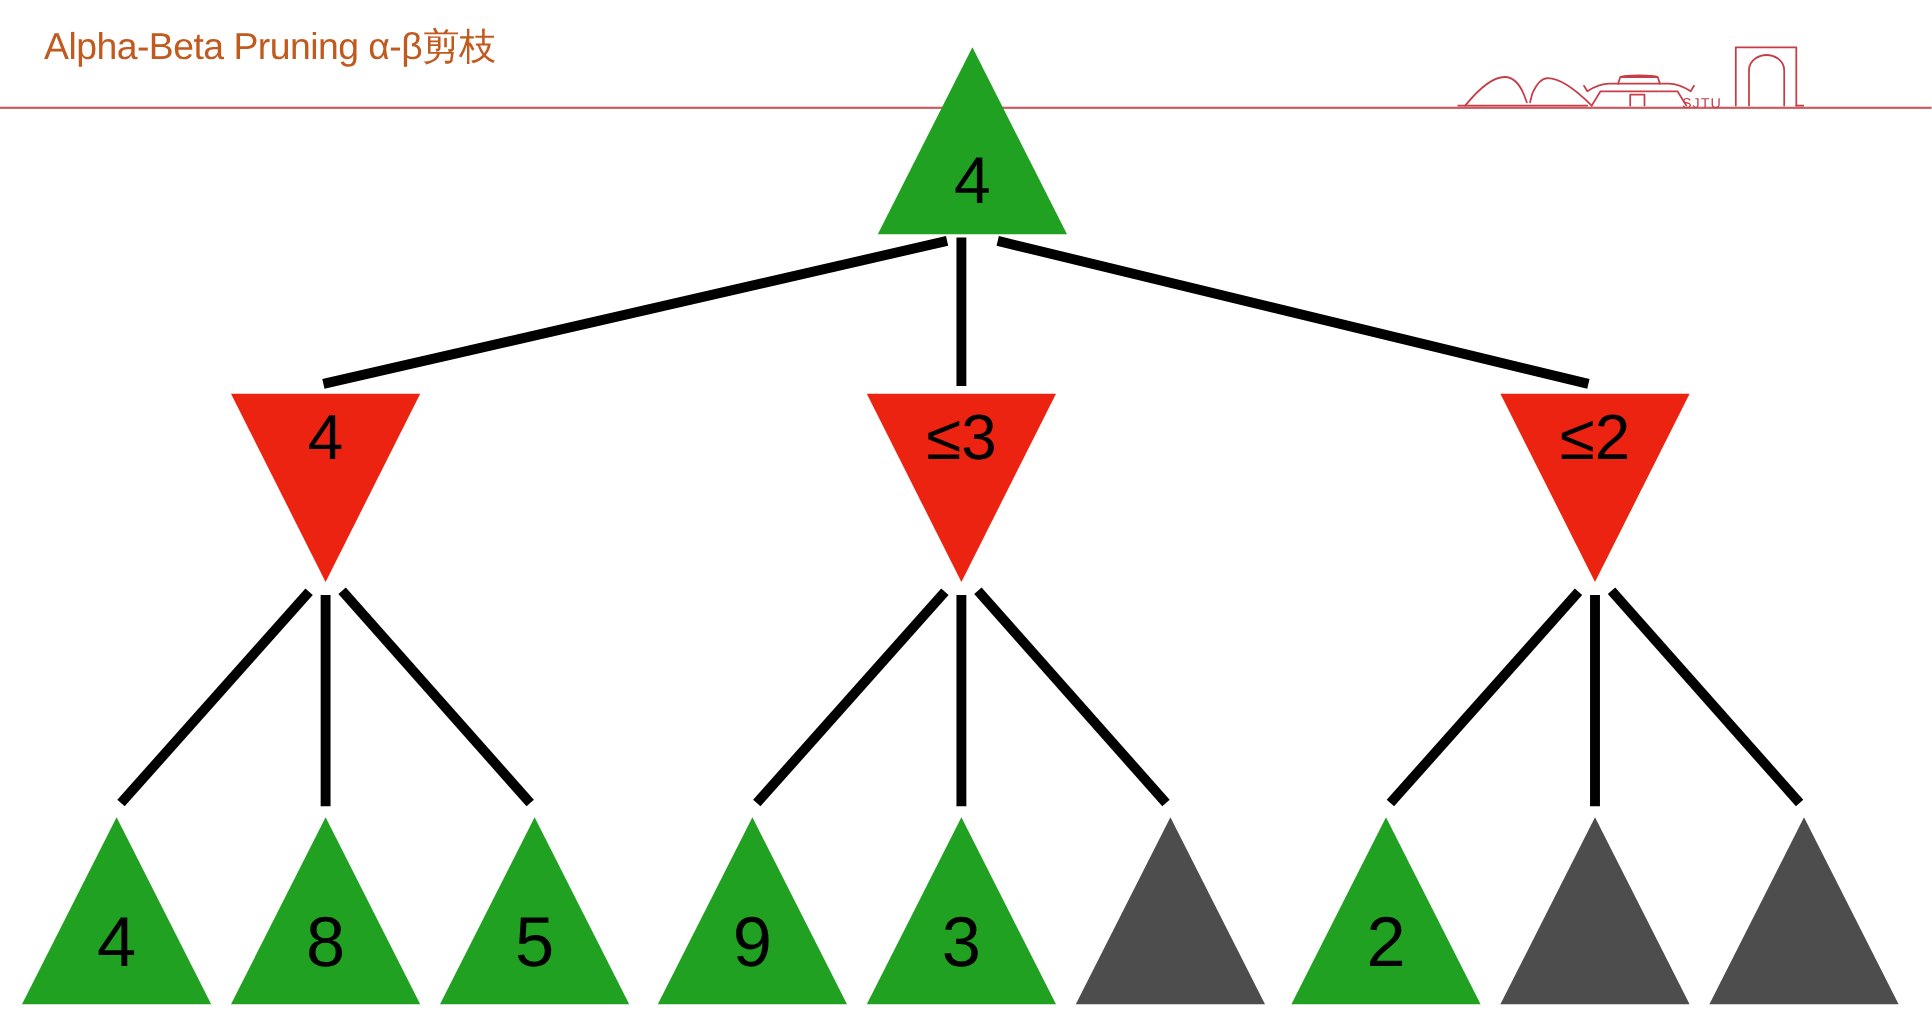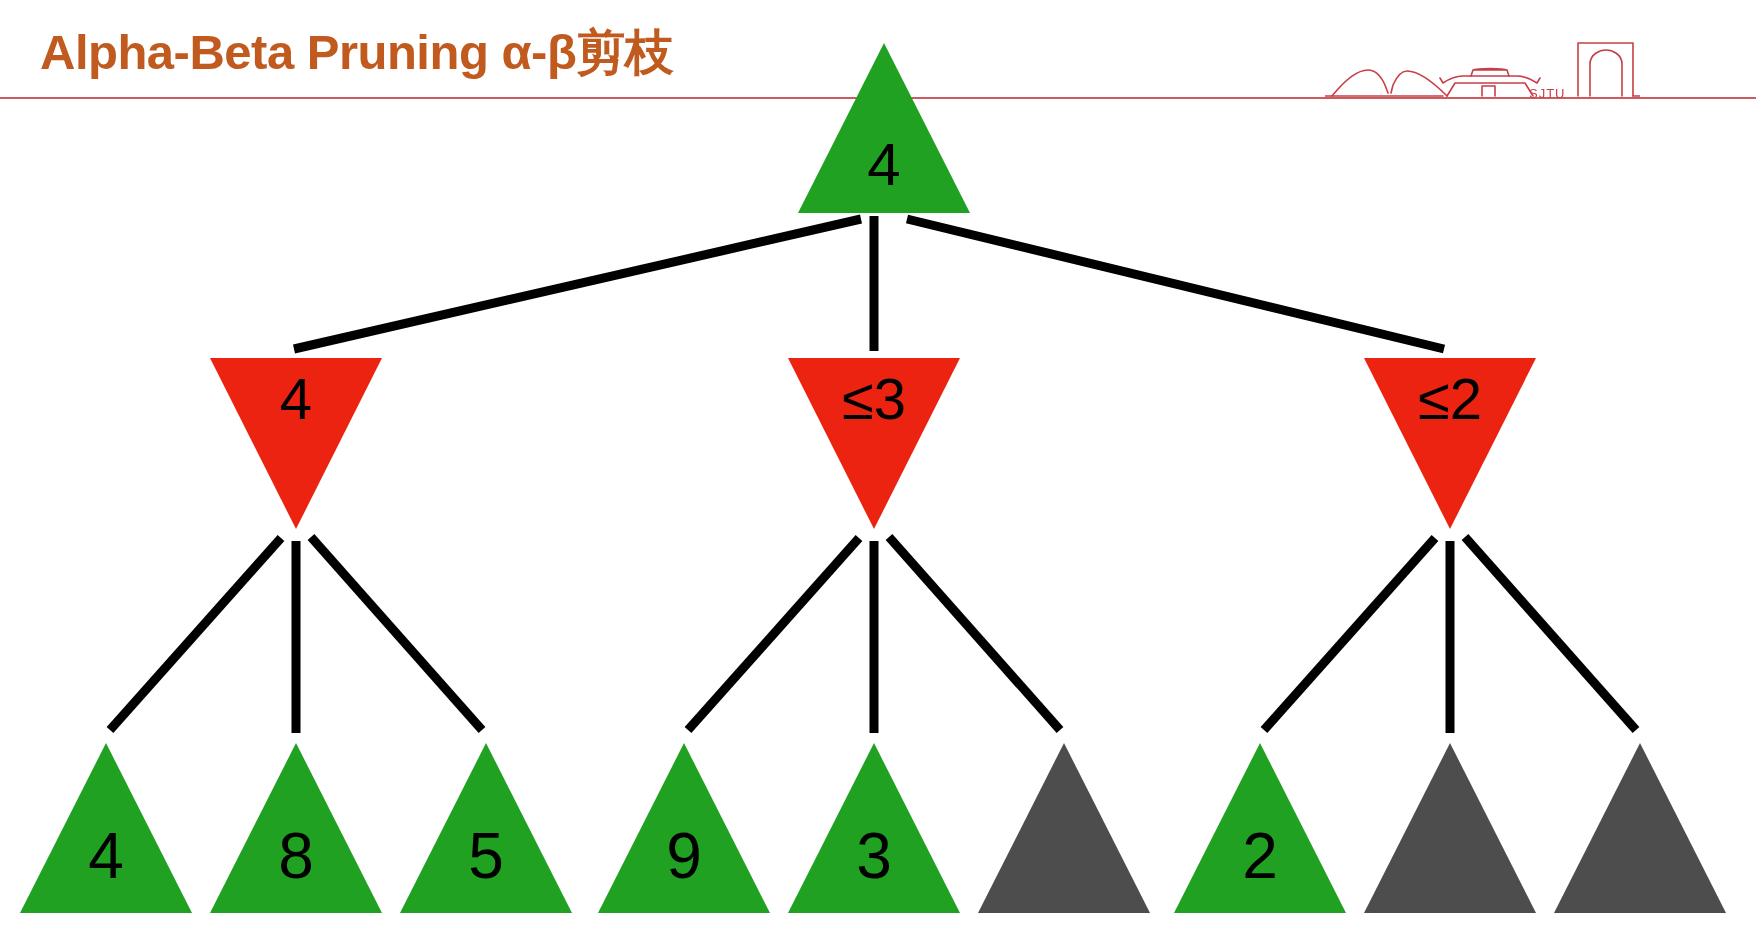--- a/index.html
+++ b/index.html
@@ -10,22 +10,22 @@
     font-family: "Liberation Sans", "DejaVu Sans", sans-serif;
   }
   .slide {
     position: absolute; left: 0; top: 0;
     width: 1756px; height: 939px;
     background: #ffffff;
   }
   .title {
     position: absolute;
     left: 40px; top: 20px;
-    font-size: 49px;
-    font-weight: 700;
+    font-size: 34px;
+    font-weight: 400;
     letter-spacing: -0.5px;
     white-space: nowrap;
   }
   .header-rule {
     position: absolute;
     left: 0; top: 97px;
     width: 1756px; height: 2px;
   }
   .skyline {
     position: absolute;

